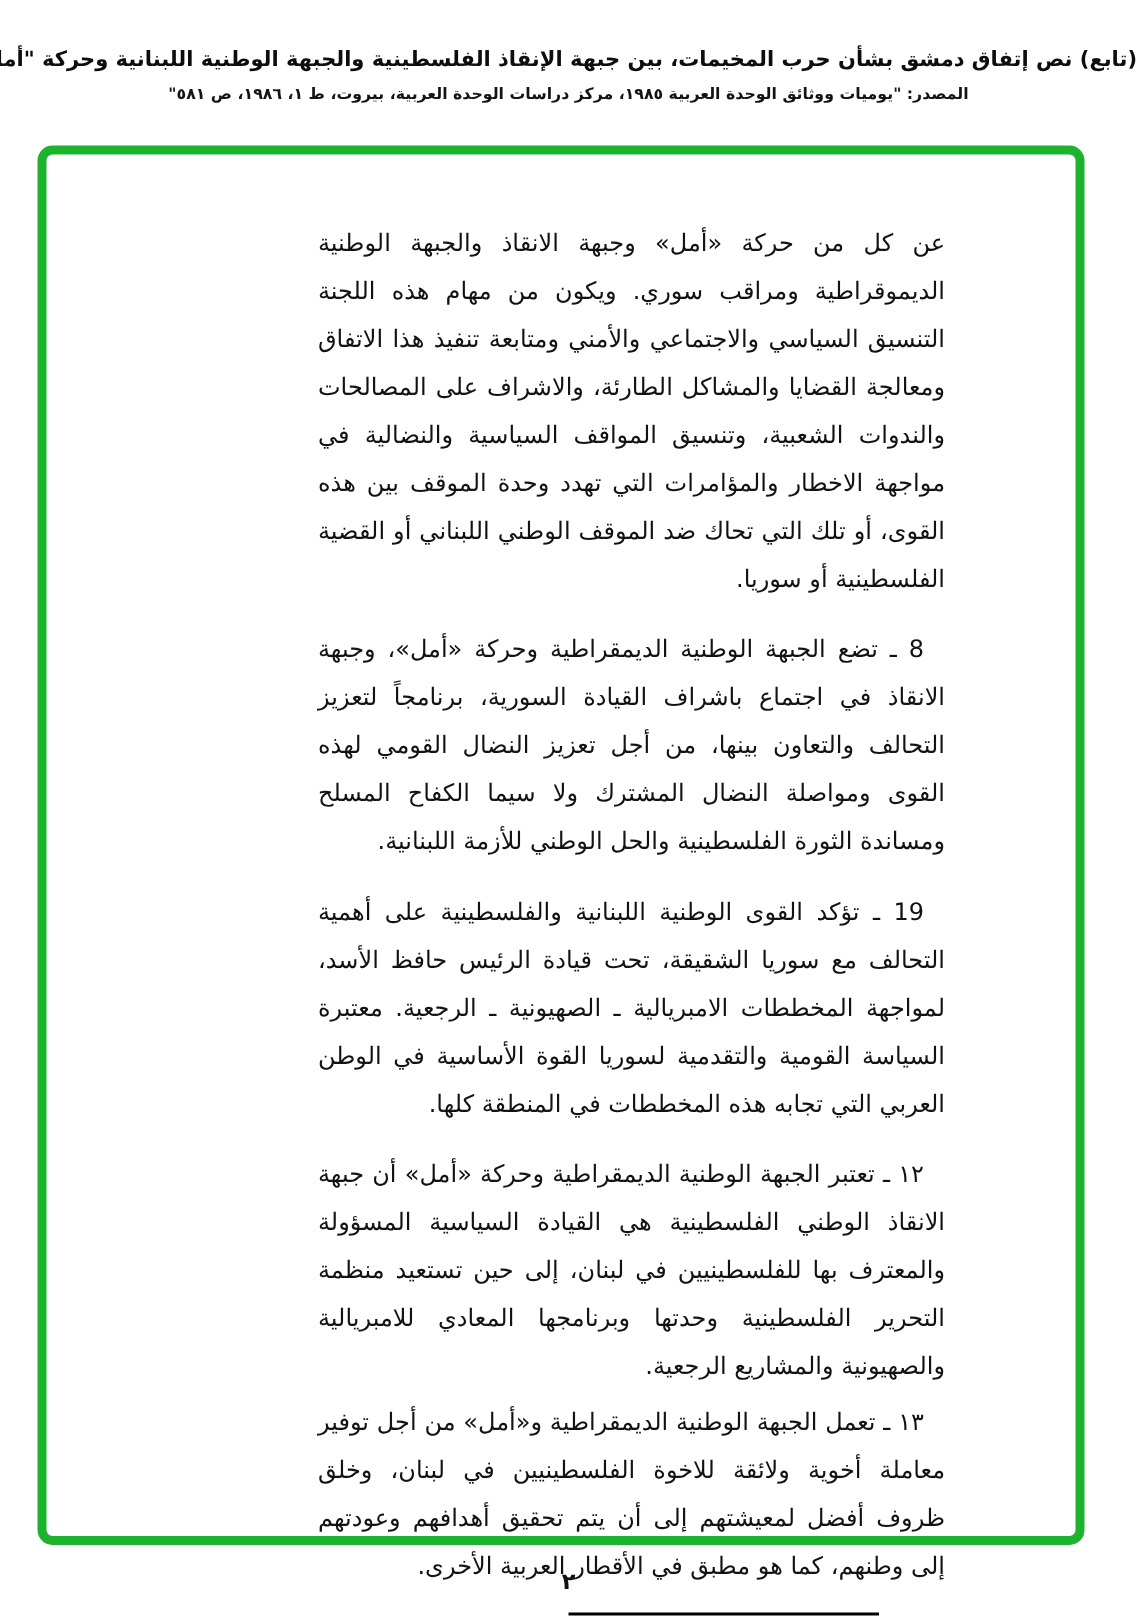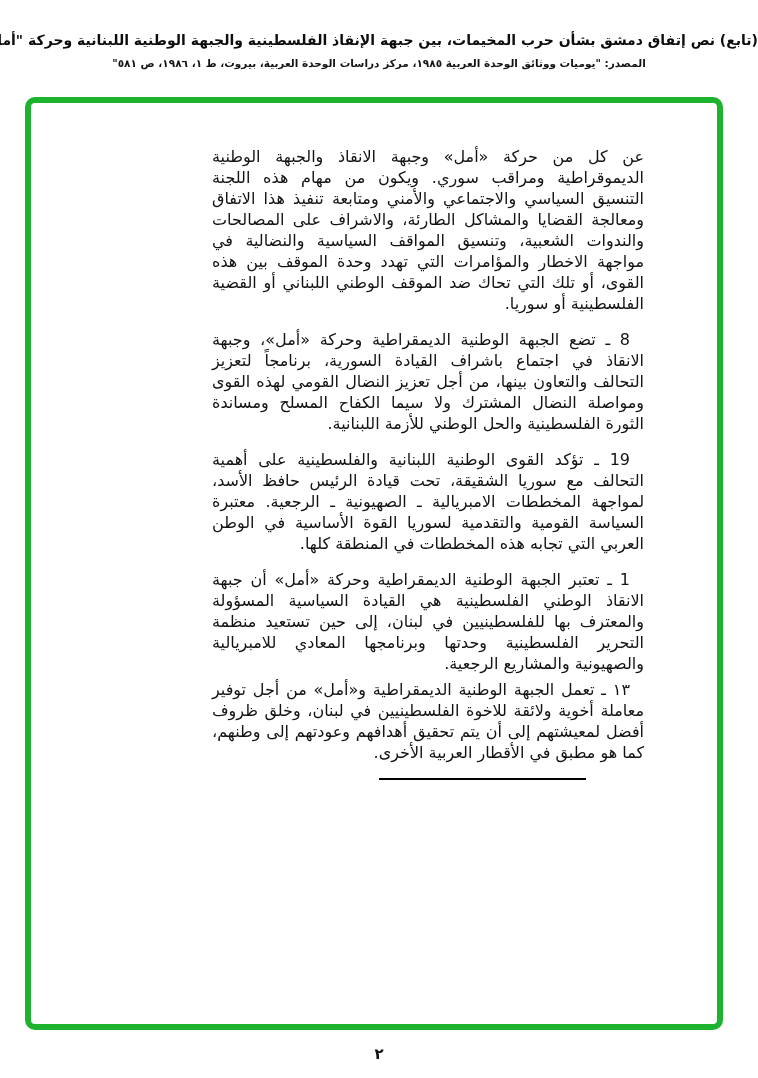--- a/index.html
+++ b/index.html
@@ -46,23 +46,23 @@
   }
   .text-block {
     position: absolute;
     left: 212px;
     top: 146px;
     width: 432px;
     direction: rtl;
     text-align: justify;
   }
   .para {
-    margin: 0 0 15px 0;
+    margin: 0 14px 15px 0;
     font-size: 16px;
-    line-height: 21px;
+    line-height: 32px;
     color: #121212;
   }
   .para.numbered { text-indent: 14px; }
   .para.tight-after { margin-bottom: 5px; }
   .divider {
     width: 207px;
     height: 0;
     border-top: 2px solid #000000;
     margin: 14px 58px 0 0;
   }
@@ -86,20 +86,20 @@
     <div class="doc-title">(تابع) نص إتفاق دمشق بشأن حرب المخيمات، بين جبهة الإنقاذ الفلسطينية والجبهة الوطنية اللبنانية وحركة "أمل"</div>
     <div class="doc-source">المصدر:  "يوميات ووثائق الوحدة العربية ١٩٨٥، مركز دراسات الوحدة العربية، بيروت، ط ١، ١٩٨٦، ص ٥٨١"</div>
   </div>
 
   <div class="frame" style="border-color: rgb(29, 179, 46);"></div>
 
   <div class="text-block">
     <p class="para">عن كل من حركة «أمل» وجبهة الانقاذ والجبهة الوطنية الديموقراطية ومراقب سوري. ويكون من مهام هذه اللجنة التنسيق السياسي والاجتماعي والأمني ومتابعة تنفيذ هذا الاتفاق ومعالجة القضايا والمشاكل الطارئة، والاشراف على المصالحات والندوات الشعبية، وتنسيق المواقف السياسية والنضالية في مواجهة الاخطار والمؤامرات التي تهدد وحدة الموقف بين هذه القوى، أو تلك التي تحاك ضد الموقف الوطني اللبناني أو القضية الفلسطينية أو سوريا.</p>
     <p class="para numbered">8 ـ تضع الجبهة الوطنية الديمقراطية وحركة «أمل»، وجبهة الانقاذ في اجتماع باشراف القيادة السورية، برنامجاً لتعزيز التحالف والتعاون بينها، من أجل تعزيز النضال القومي لهذه القوى ومواصلة النضال المشترك ولا سيما الكفاح المسلح ومساندة الثورة الفلسطينية والحل الوطني للأزمة اللبنانية.</p>
     <p class="para numbered">19 ـ تؤكد القوى الوطنية اللبنانية والفلسطينية على أهمية التحالف مع سوريا الشقيقة، تحت قيادة الرئيس حافظ الأسد، لمواجهة المخططات الامبريالية ـ الصهيونية ـ الرجعية. معتبرة السياسة القومية والتقدمية لسوريا القوة الأساسية في الوطن العربي التي تجابه هذه المخططات في المنطقة كلها.</p>
-    <p class="para numbered tight-after">1 ـ تعتبر الجبهة الوطنية الديمقراطية وحركة «أمل» أن جبهة الانقاذ الوطني الفلسطينية هي القيادة السياسية المسؤولة والمعترف بها للفلسطينيين في لبنان، إلى حين تستعيد منظمة التحرير الفلسطينية وحدتها وبرنامجها المعادي للامبريالية والصهيونية والمشاريع الرجعية.</p>
+    <p class="para numbered tight-after">١٢ ـ تعتبر الجبهة الوطنية الديمقراطية وحركة «أمل» أن جبهة الانقاذ الوطني الفلسطينية هي القيادة السياسية المسؤولة والمعترف بها للفلسطينيين في لبنان، إلى حين تستعيد منظمة التحرير الفلسطينية وحدتها وبرنامجها المعادي للامبريالية والصهيونية والمشاريع الرجعية.</p>
     <p class="para numbered">١٣ ـ تعمل الجبهة الوطنية الديمقراطية و«أمل» من أجل توفير معاملة أخوية ولائقة للاخوة الفلسطينيين في لبنان، وخلق ظروف أفضل لمعيشتهم إلى أن يتم تحقيق أهدافهم وعودتهم إلى وطنهم، كما هو مطبق في الأقطار العربية الأخرى.</p>
     <div class="divider"></div>
   </div>
 
   <div class="page-number">٢</div>
 
 </div>
 
 </body></html>

